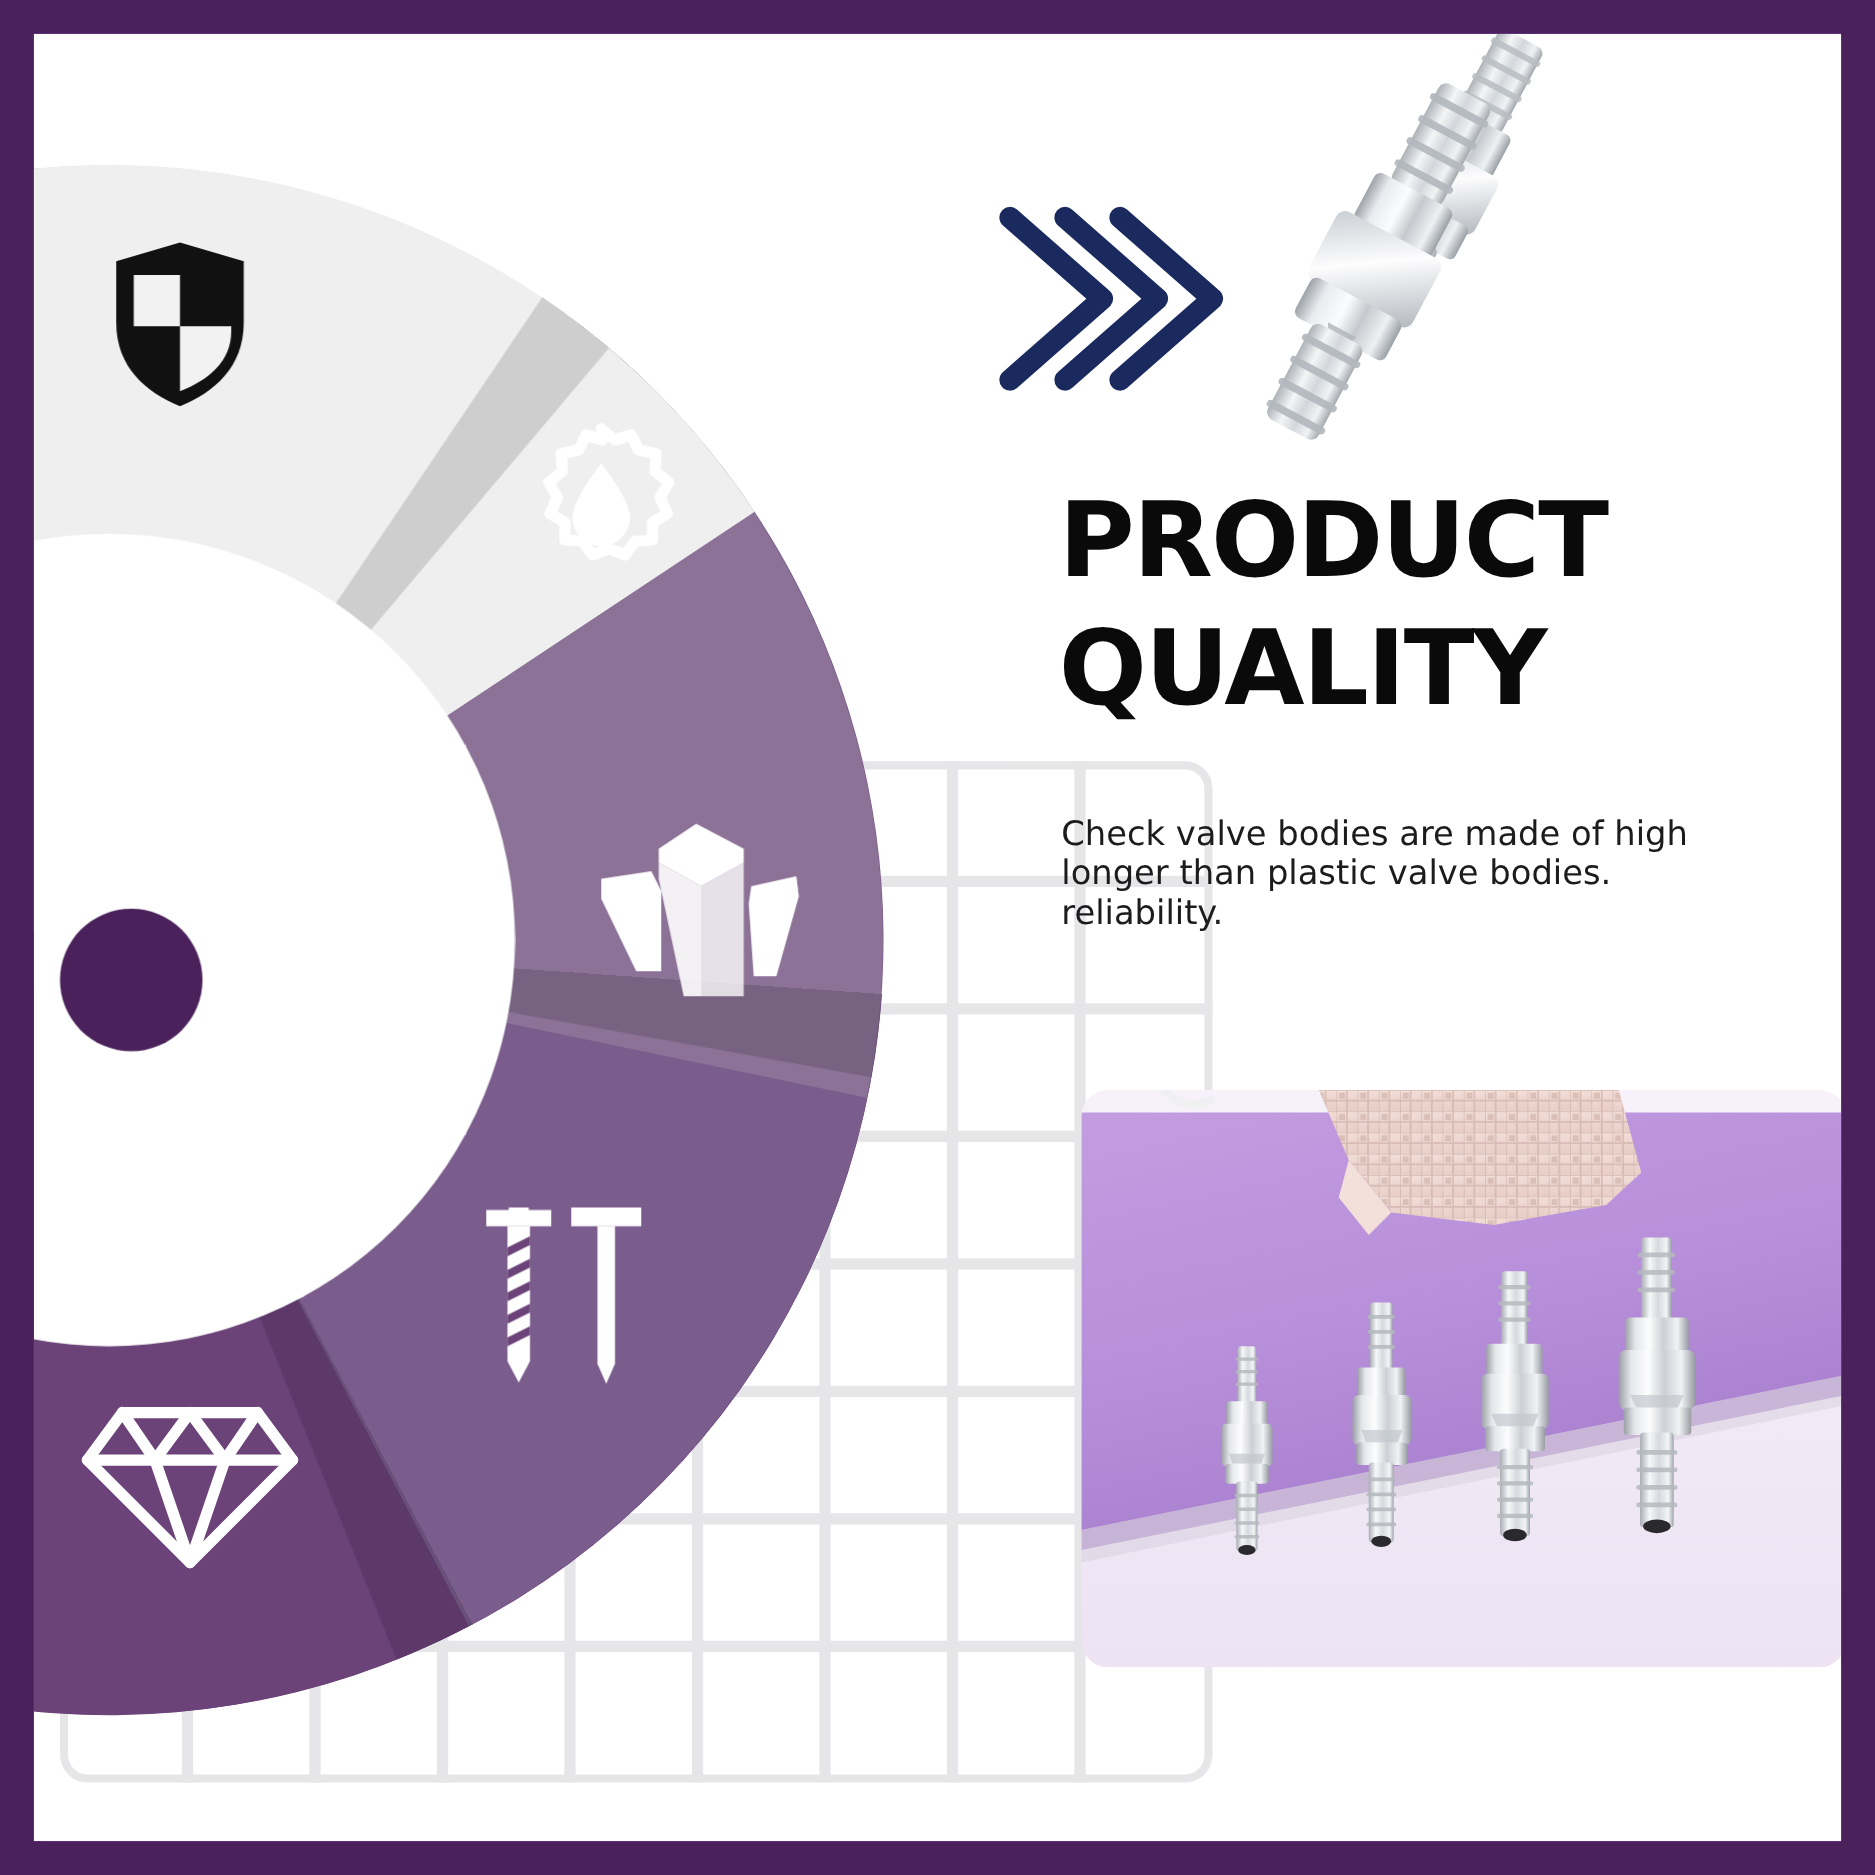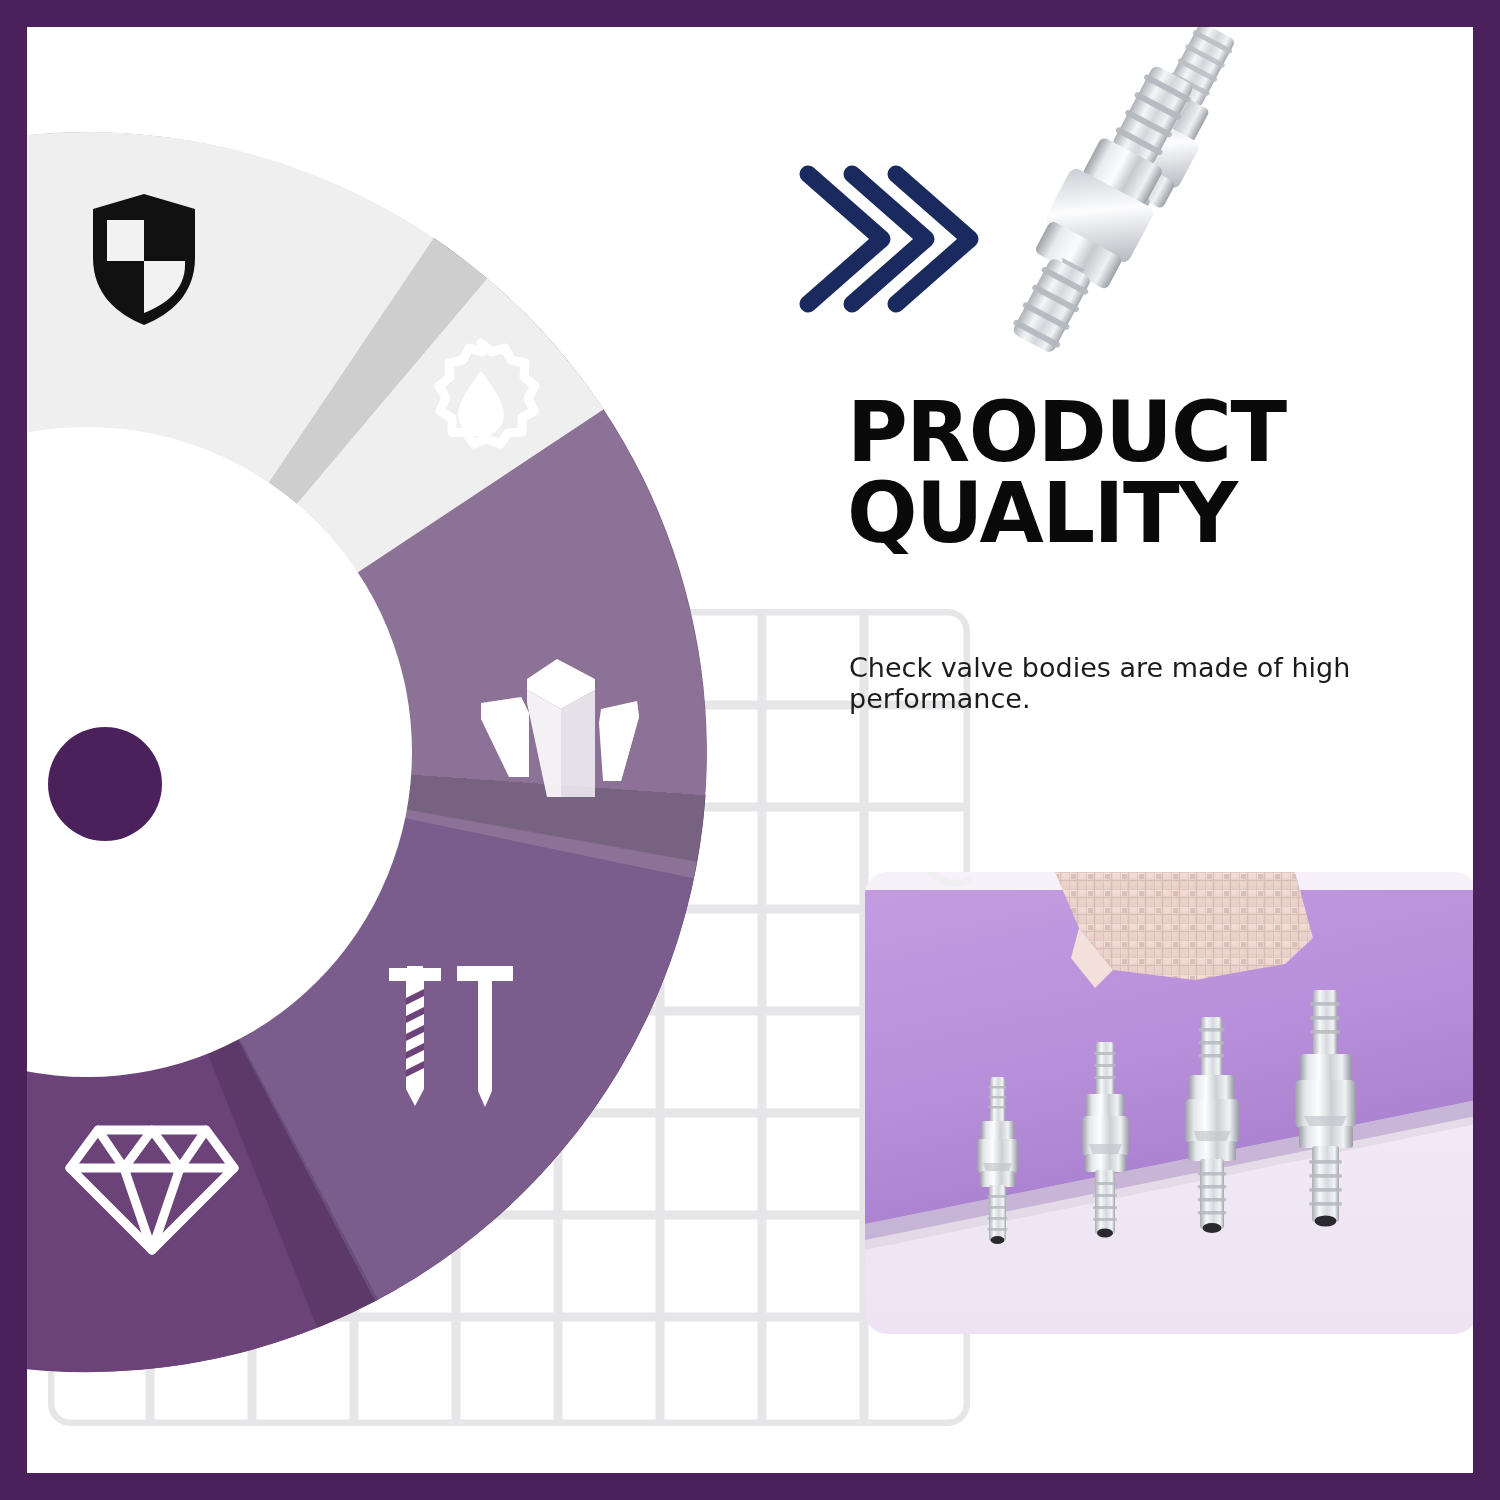--- a/index.html
+++ b/index.html
@@ -39,21 +39,21 @@
   .valve-top{position:absolute;left:150px;top:-10px;width:310px;height:400px;}
 
   .title{
     position:absolute;left:22px;top:365px;width:600px;
     font-weight:bold;
     font-size:83px;line-height:0.98;
     letter-spacing:-1.5px;
     color:#0a0a0a;
     font-family:"DejaVu Sans","Liberation Sans",sans-serif;
   }
-  .title .l2{display:block;}
+  .title .l2{display:block;margin-top:21px;}
 
   .body-text{
     position:absolute;left:24px;top:625px;width:608px;
     font-size:27px;line-height:1.16;
     color:#1c1c1c;
     font-family:"DejaVu Sans","Liberation Sans",sans-serif;
   }
 
   .photo{
     position:absolute;left:40px;top:845px;width:612px;height:462px;
@@ -324,21 +324,22 @@
         </svg>
       </div>
 
       <div class="title">
         <span class="l1">PRODUCT</span>
         <span class="l2">QUALITY</span>
       </div>
 
       <div class="body-text">
         <div>Check valve bodies are made of high</div>
-        <div>performance.</div>
+        <div>longer than plastic valve bodies.</div>
+        <div>reliability.</div>
       </div>
 
       <div class="photo">
         <svg width="612" height="462" viewBox="0 0 612 462" xmlns="http://www.w3.org/2000/svg">
           <defs>
             <linearGradient id="bgPurple" x1="0" y1="0" x2="0.4" y2="1">
               <stop offset="0%" stop-color="#c39ce0"></stop>
               <stop offset="55%" stop-color="#b88fda"></stop>
               <stop offset="100%" stop-color="#a87fcd"></stop>
             </linearGradient>

